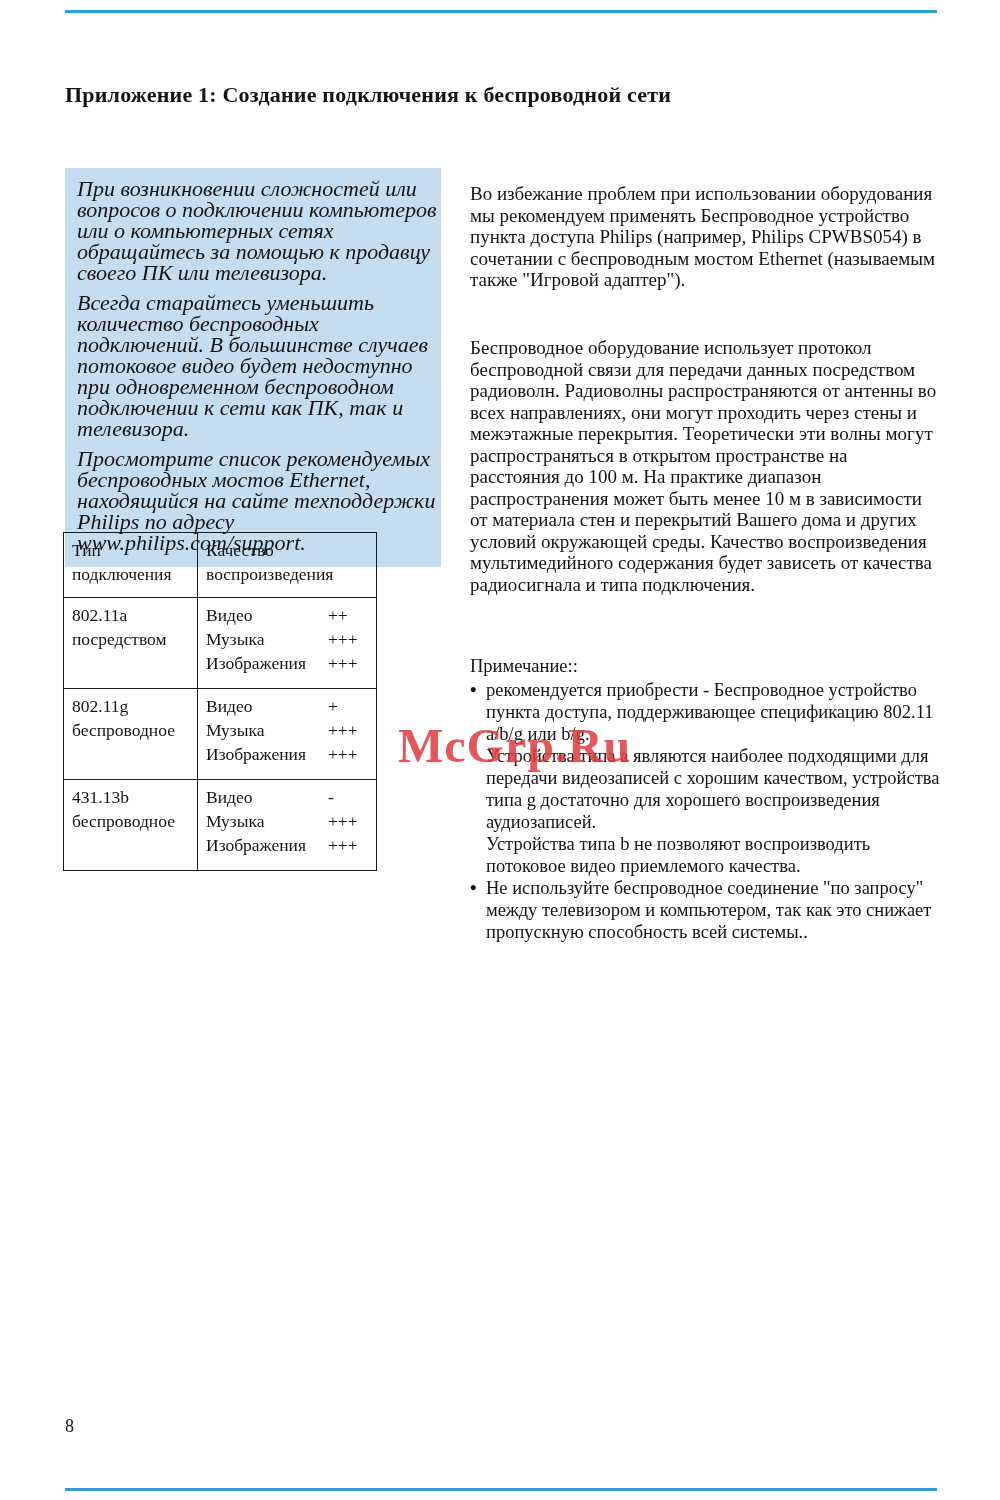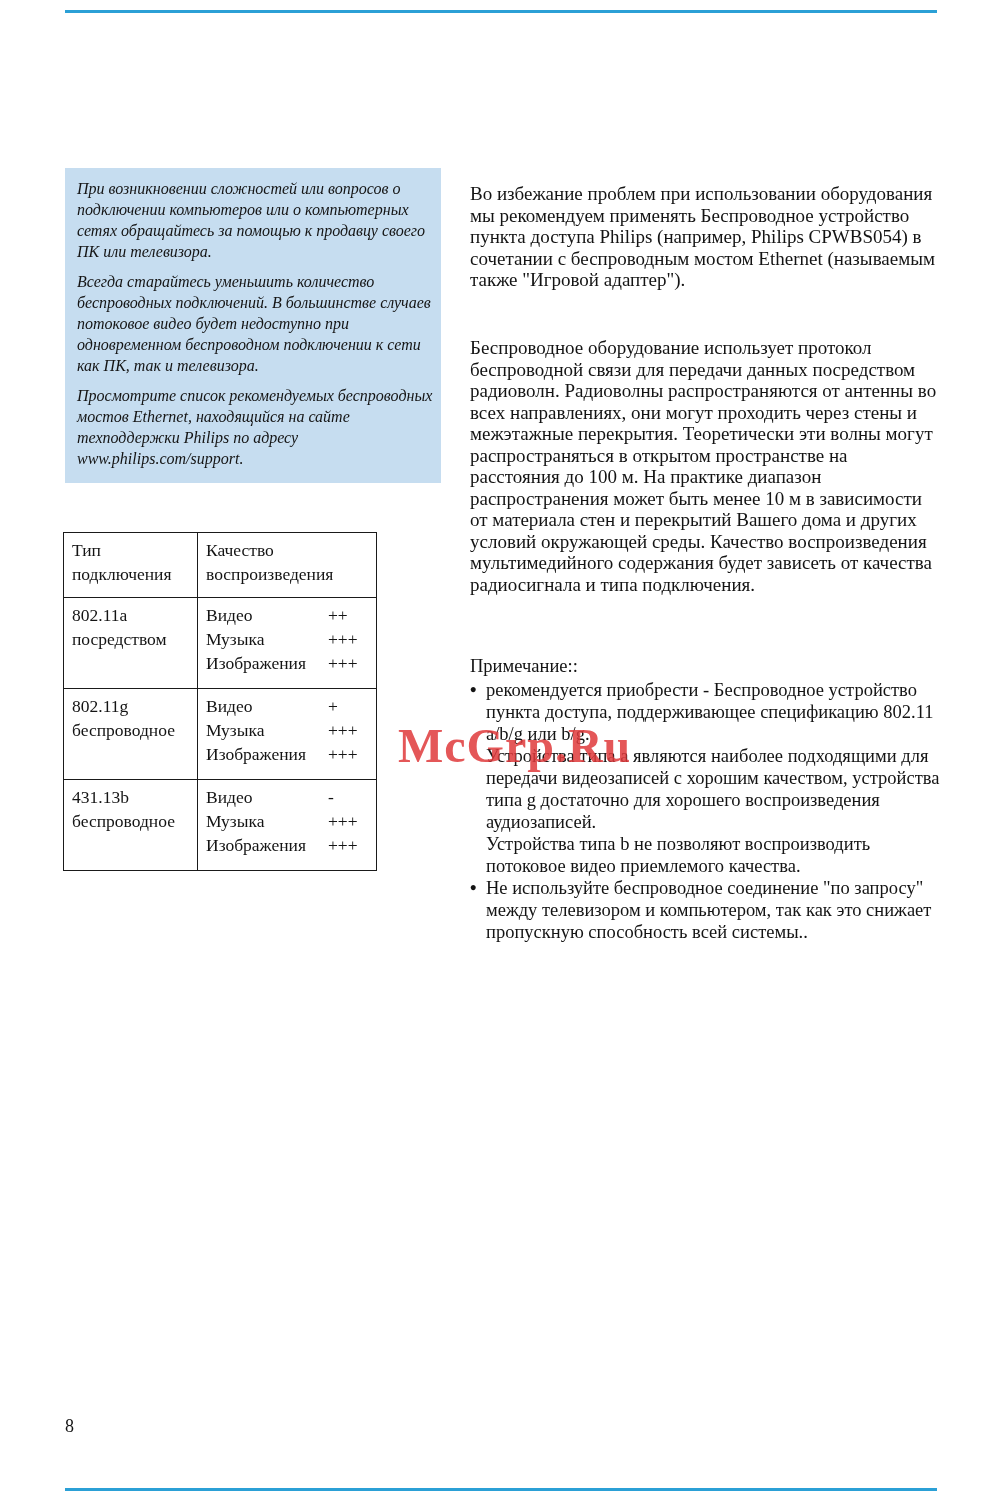--- a/index.html
+++ b/index.html
@@ -35,21 +35,21 @@
 
   
   .note-box {
     position: absolute;
     left: 65px;
     top: 168px;
     width: 376px;
     background: var(--note-box-bg, #c6ddf0);
     padding: 10px 4px 14px 12px;
     font-style: italic;
-    font-size: 16px;
+    font-size: 22px;
     line-height: 21px;
   }
   .note-box p + p { margin-top: 9px; }
 
   
   .conn-table {
     position: absolute;
     left: 63px;
     top: 532px;
     width: 314px;
@@ -120,20 +120,21 @@
     font-size: 18px;
   }
 </style>
 </head>
 <body>
 
 <div class="page">
 
   <div class="rule rule-top"></div>
 
+  <h1 class="page-title">Приложение 1: Создание подключения к беспроводной сети</h1>
 
   <aside class="note-box">
     <p>При возникновении сложностей или вопросов о подключении компьютеров или о компьютерных сетях обращайтесь за помощью к продавцу своего ПК или телевизора.</p>
     <p>Всегда старайтесь уменьшить количество беспроводных подключений. В большинстве случаев потоковое видео будет недоступно при одновременном беспроводном подключении к сети как ПК, так и телевизора.</p>
     <p>Просмотрите список рекомендуемых беспроводных мостов Ethernet, находящийся на сайте техподдержки Philips по адресу www.philips.com/support.</p>
   </aside>
 
   <table class="conn-table">
     <thead>
       <tr>

